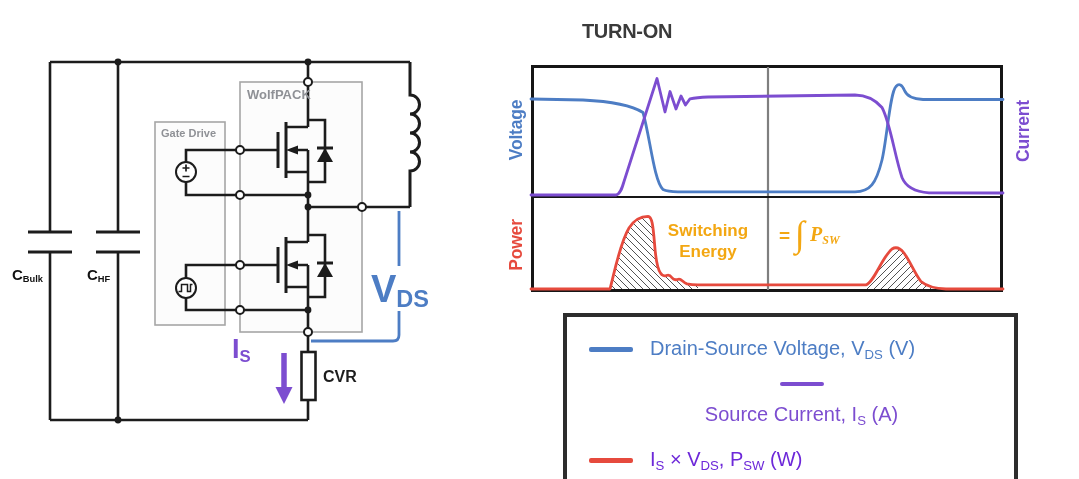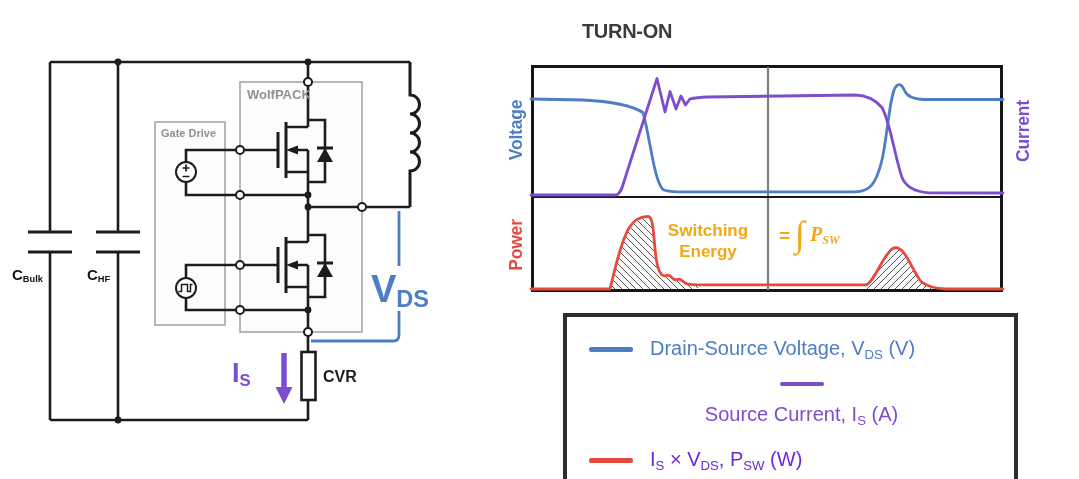--- a/index.html
+++ b/index.html
@@ -149,21 +149,21 @@
       <circle class="term" cx="362" cy="207" r="4"></circle>
       <circle class="term" cx="308" cy="332" r="4"></circle>
     </g>
   </svg>
 
   <div class="abs caplab" style="left:12px;top:266px"><span>C</span><span class="sub">Bulk</span></div>
   <div class="abs caplab" style="left:87px;top:266px"><span>C</span><span class="sub">HF</span></div>
   <div class="abs boxlab" style="left:161px;top:127px;font-size:11px">Gate Drive</div>
   <div class="abs boxlab" style="left:247px;top:87px">WolfPACK</div>
   <div class="abs vdslab" style="left:371px;top:270px"><span>V</span><span class="sub">DS</span></div>
-  <div class="abs islab" style="left:232px;top:360px"><span>I</span><span class="sub">S</span></div>
+  <div class="abs islab" style="left:232px;top:336px"><span>I</span><span class="sub">S</span></div>
   <div class="abs cvrlab" style="left:323px;top:368px">CVR</div>
 
   <div class="abs hdr" style="left:527px;top:20px">TURN-ON</div>
 
   <svg style="left:531px;top:65px" width="472" height="227" viewBox="0 0 472 227">
     <defs>
       <pattern id="hatchA" width="7" height="7" patternUnits="userSpaceOnUse">
         <path d="M0,0 L7,7" stroke="#3f3f3f" stroke-width="0.9"></path>
       </pattern>
       <pattern id="hatchB" width="7" height="7" patternUnits="userSpaceOnUse">

